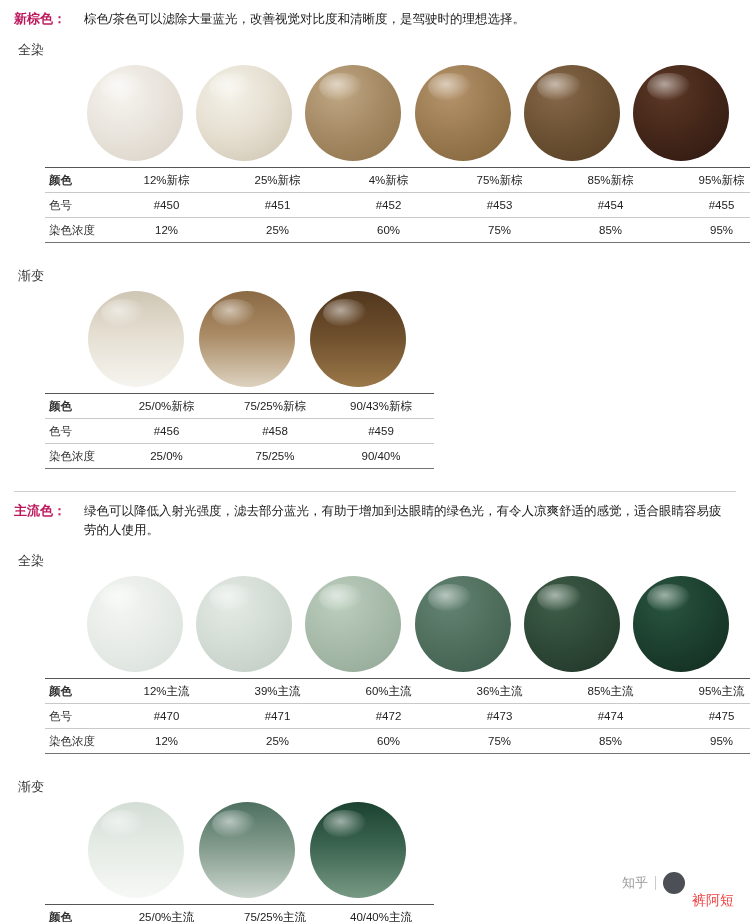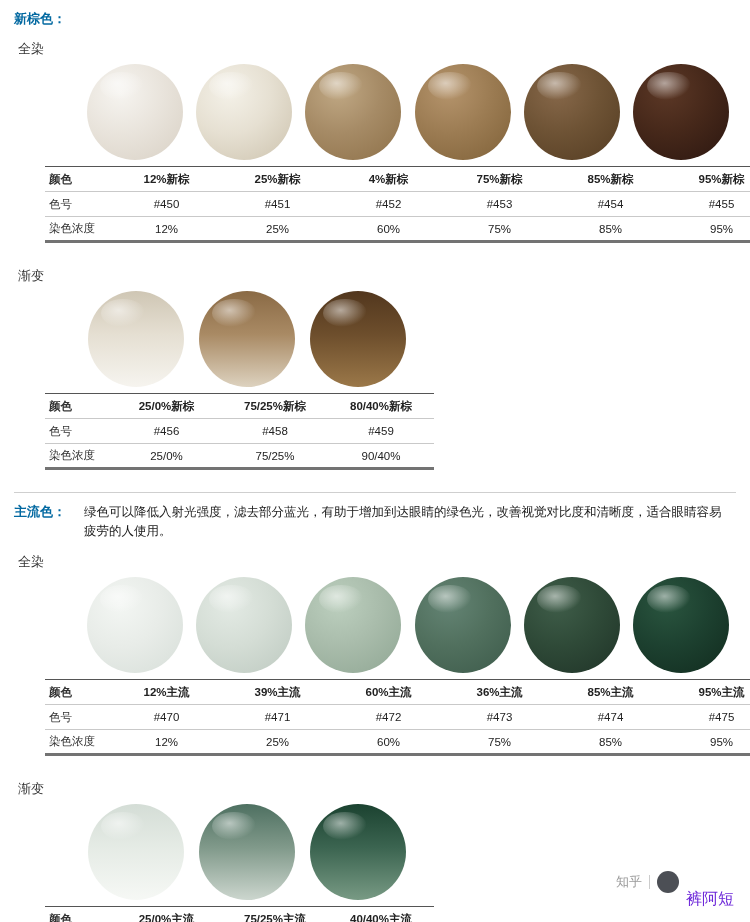--- a/index.html
+++ b/index.html
@@ -10,21 +10,21 @@
     font-family: "Liberation Sans", sans-serif;
     color: #1a1a1a;
     overflow: hidden;
   }
   .page { position: relative; width: 750px; height: 922px; background:#fff; }
 
   
   .section { padding: 0 14px; }
   .intro { display: flex; align-items: flex-start; padding-top: 10px; }
   .intro-title {
-    font-size: 13px; font-weight: bold; color: #0369a1;
+    font-size: 13px; font-weight: bold; color: #be185d;
     white-space: nowrap; margin-right: 18px; line-height: 18px;
   }
   .intro-text {
     font-size: 12.5px; color: #1a1a1a; line-height: 19px; max-width: 640px;
   }
 
   .group-label {
     font-size: 13px; color: #333; margin: 12px 0 4px 4px;
   }
 
@@ -55,22 +55,22 @@
     margin-left: 31px;
   }
   table.spec td {
     height: 25px;
     font-size: 11.5px;
     text-align: center;
     color: #222;
     border-bottom: 1px solid #c9c9c9;
     padding: 0;
   }
-  table.spec tr:first-child td { border-top: 1px solid #555; font-weight: bold; }
-  table.spec tr:last-child td { border-bottom: 3px solid #737373; }
+  table.spec tr:first-child td { border-top: 1px solid #555; font-weight: normal; }
+  table.spec tr:last-child td { border-bottom: 1px solid #737373; }
   table.spec td.rowhead {
     width: 66px; text-align: left; padding-left: 4px; color: #333;
   }
   table.spec tr:first-child td.rowhead { font-weight: bold; }
 
   .divider {
     height: 1px; background: #cfcfcf; margin: 22px 14px 0 14px;
   }
 
   
@@ -80,31 +80,32 @@
   }
   .zhihu-logo {
     font-size: 13px; color: #999; font-weight: normal; letter-spacing: 0px;
   }
   .avatar {
     width: 22px; height: 22px; border-radius: 50%;
     background: #4c4f55;
     display: flex; align-items: center; justify-content: center;
     color: #fff; font-size: 9px;
   }
-  .footer-name { font-size: 16px; color: #6d28d9; margin-top: 36px; }
+  .footer-name { font-size: 14px; color: #ef4444; margin-top: 36px; }
   .sep { width:1px; height: 14px; background:#ccc; }
 </style>
 </head>
 <body>
 
 <div class="page">
 
   <div class="section">
     <div class="intro">
       <div class="intro-title">新棕色：</div>
+      <div class="intro-text">棕色/茶色可以滤除大量蓝光，改善视觉对比度和清晰度，是驾驶时的理想选择。</div>
     </div>
 
     <div class="group-label">全染</div>
 
     <div class="lens-row" style="margin-left:66px;">
       <div class="lens-cell">
           <div class="lens" style="background:radial-gradient(circle at 35% 30%, #f6f4f0 0%, #e9e4dc 45%, #d8d0c4 100%);"></div>
         </div>
       <div class="lens-cell">
           <div class="lens" style="background:radial-gradient(circle at 35% 30%, #f4f1e8 0%, #e6e0d2 45%, #ccc2ad 100%);"></div>
@@ -183,21 +184,21 @@
           <col style="width:66px">
           <col style="width:111px">
           <col style="width:106px">
           <col style="width:106px">
         </colgroup>
       <tbody>
           <tr>
         <td class="rowhead">颜色</td>
         <td>25/0%新棕</td>
         <td>75/25%新棕</td>
-        <td>80/40%新棕</td>
+        <td>90/43%新棕</td>
       </tr>
       <tr>
         <td class="rowhead">色号</td>
         <td>#456</td>
         <td>#458</td>
         <td>#459</td>
       </tr>
       <tr>
         <td class="rowhead">染色浓度</td>
         <td>25/0%</td>
@@ -206,21 +207,21 @@
       </tr>
     </tbody>
       </table>
   </div>
 
   <div class="divider"></div>
 
   <div class="section">
     <div class="intro">
       <div class="intro-title">主流色：</div>
-      <div class="intro-text">绿色可以降低入射光强度，滤去部分蓝光，有助于增加到达眼睛的绿色光，改善视觉对比度和清晰度，适合眼睛容易疲劳的人使用。</div>
+      <div class="intro-text">绿色可以降低入射光强度，滤去部分蓝光，有助于增加到达眼睛的绿色光，有令人凉爽舒适的感觉，适合眼睛容易疲劳的人使用。</div>
     </div>
 
     <div class="group-label">全染</div>
 
     <div class="lens-row" style="margin-left:66px;">
       <div class="lens-cell">
           <div class="lens" style="background:radial-gradient(circle at 35% 30%, #f3f6f3 0%, #e8ece8 45%, #d6ded8 100%);"></div>
         </div>
       <div class="lens-cell">
           <div class="lens" style="background:radial-gradient(circle at 35% 30%, #e3eae4 0%, #d4ddd5 45%, #bdc9c0 100%);"></div>

